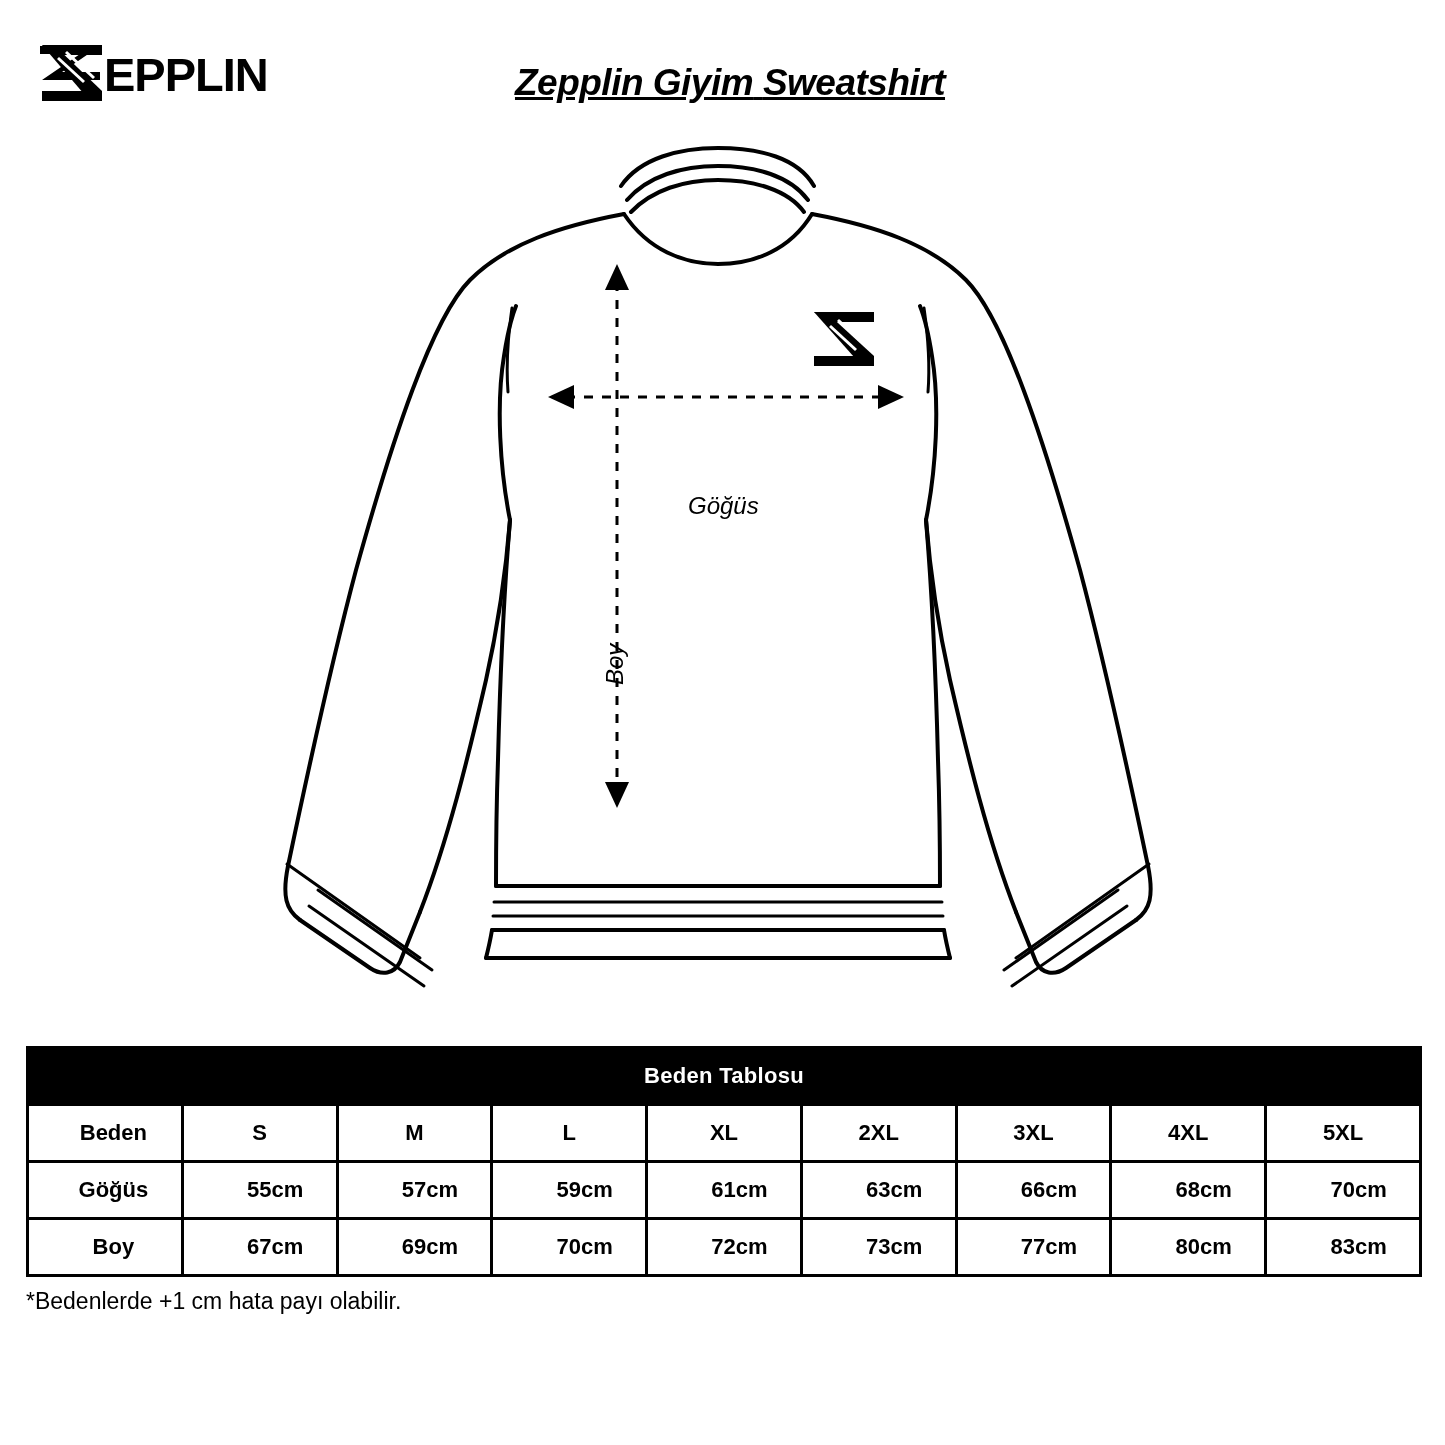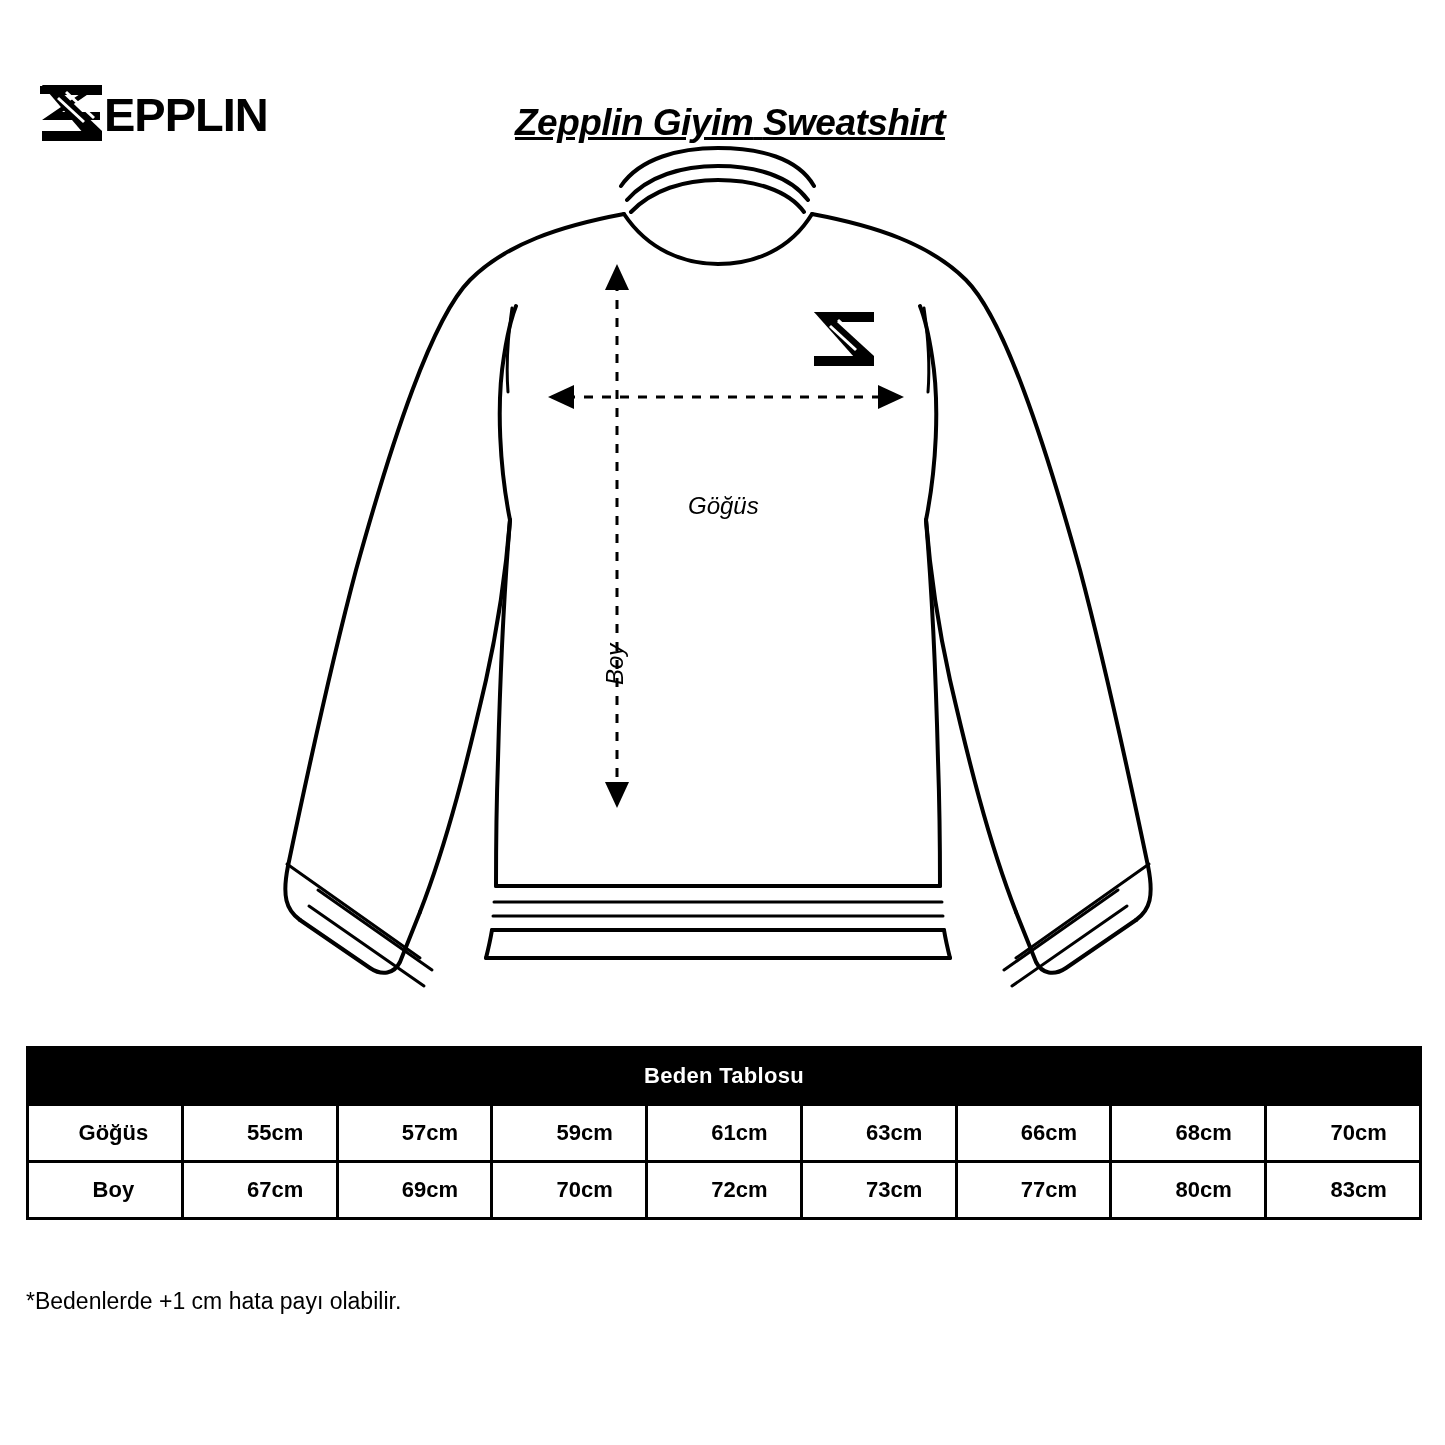--- a/index.html
+++ b/index.html
@@ -16,21 +16,20 @@
     overflow: hidden;
   }
 
   
   .header {
     position: absolute;
     top: 0;
     left: 0;
     width: 1445px;
     height: 140px;
-    margin-top: 40px;
   }
   .brand-logo {
     position: absolute;
     left: 36px;
     top: 42px;
     width: 240px;
     height: 62px;
   }
   .brand-logo svg { display: block; }
 
@@ -245,20 +244,31 @@
 
   <div class="dim-label chest">Göğüs</div>
   <div class="dim-label length">Boy</div>
 </div>
 
 <div class="size-table-wrap">
   <table class="size-table">
     <tbody>
         <tr>
       <td class="tbl-title" colspan="9">Beden Tablosu</td>
+    </tr>
+    <tr>
+      <td class="row-head">Beden</td>
+      <td class="hdr-cell">S</td>
+      <td class="hdr-cell">M</td>
+      <td class="hdr-cell">L</td>
+      <td class="hdr-cell">XL</td>
+      <td class="hdr-cell">2XL</td>
+      <td class="hdr-cell">3XL</td>
+      <td class="hdr-cell">4XL</td>
+      <td class="hdr-cell">5XL</td>
     </tr>
     <tr>
       <td class="row-head">Göğüs</td>
       <td class="val-cell">55cm</td>
       <td class="val-cell">57cm</td>
       <td class="val-cell">59cm</td>
       <td class="val-cell">61cm</td>
       <td class="val-cell">63cm</td>
       <td class="val-cell">66cm</td>
       <td class="val-cell">68cm</td>

